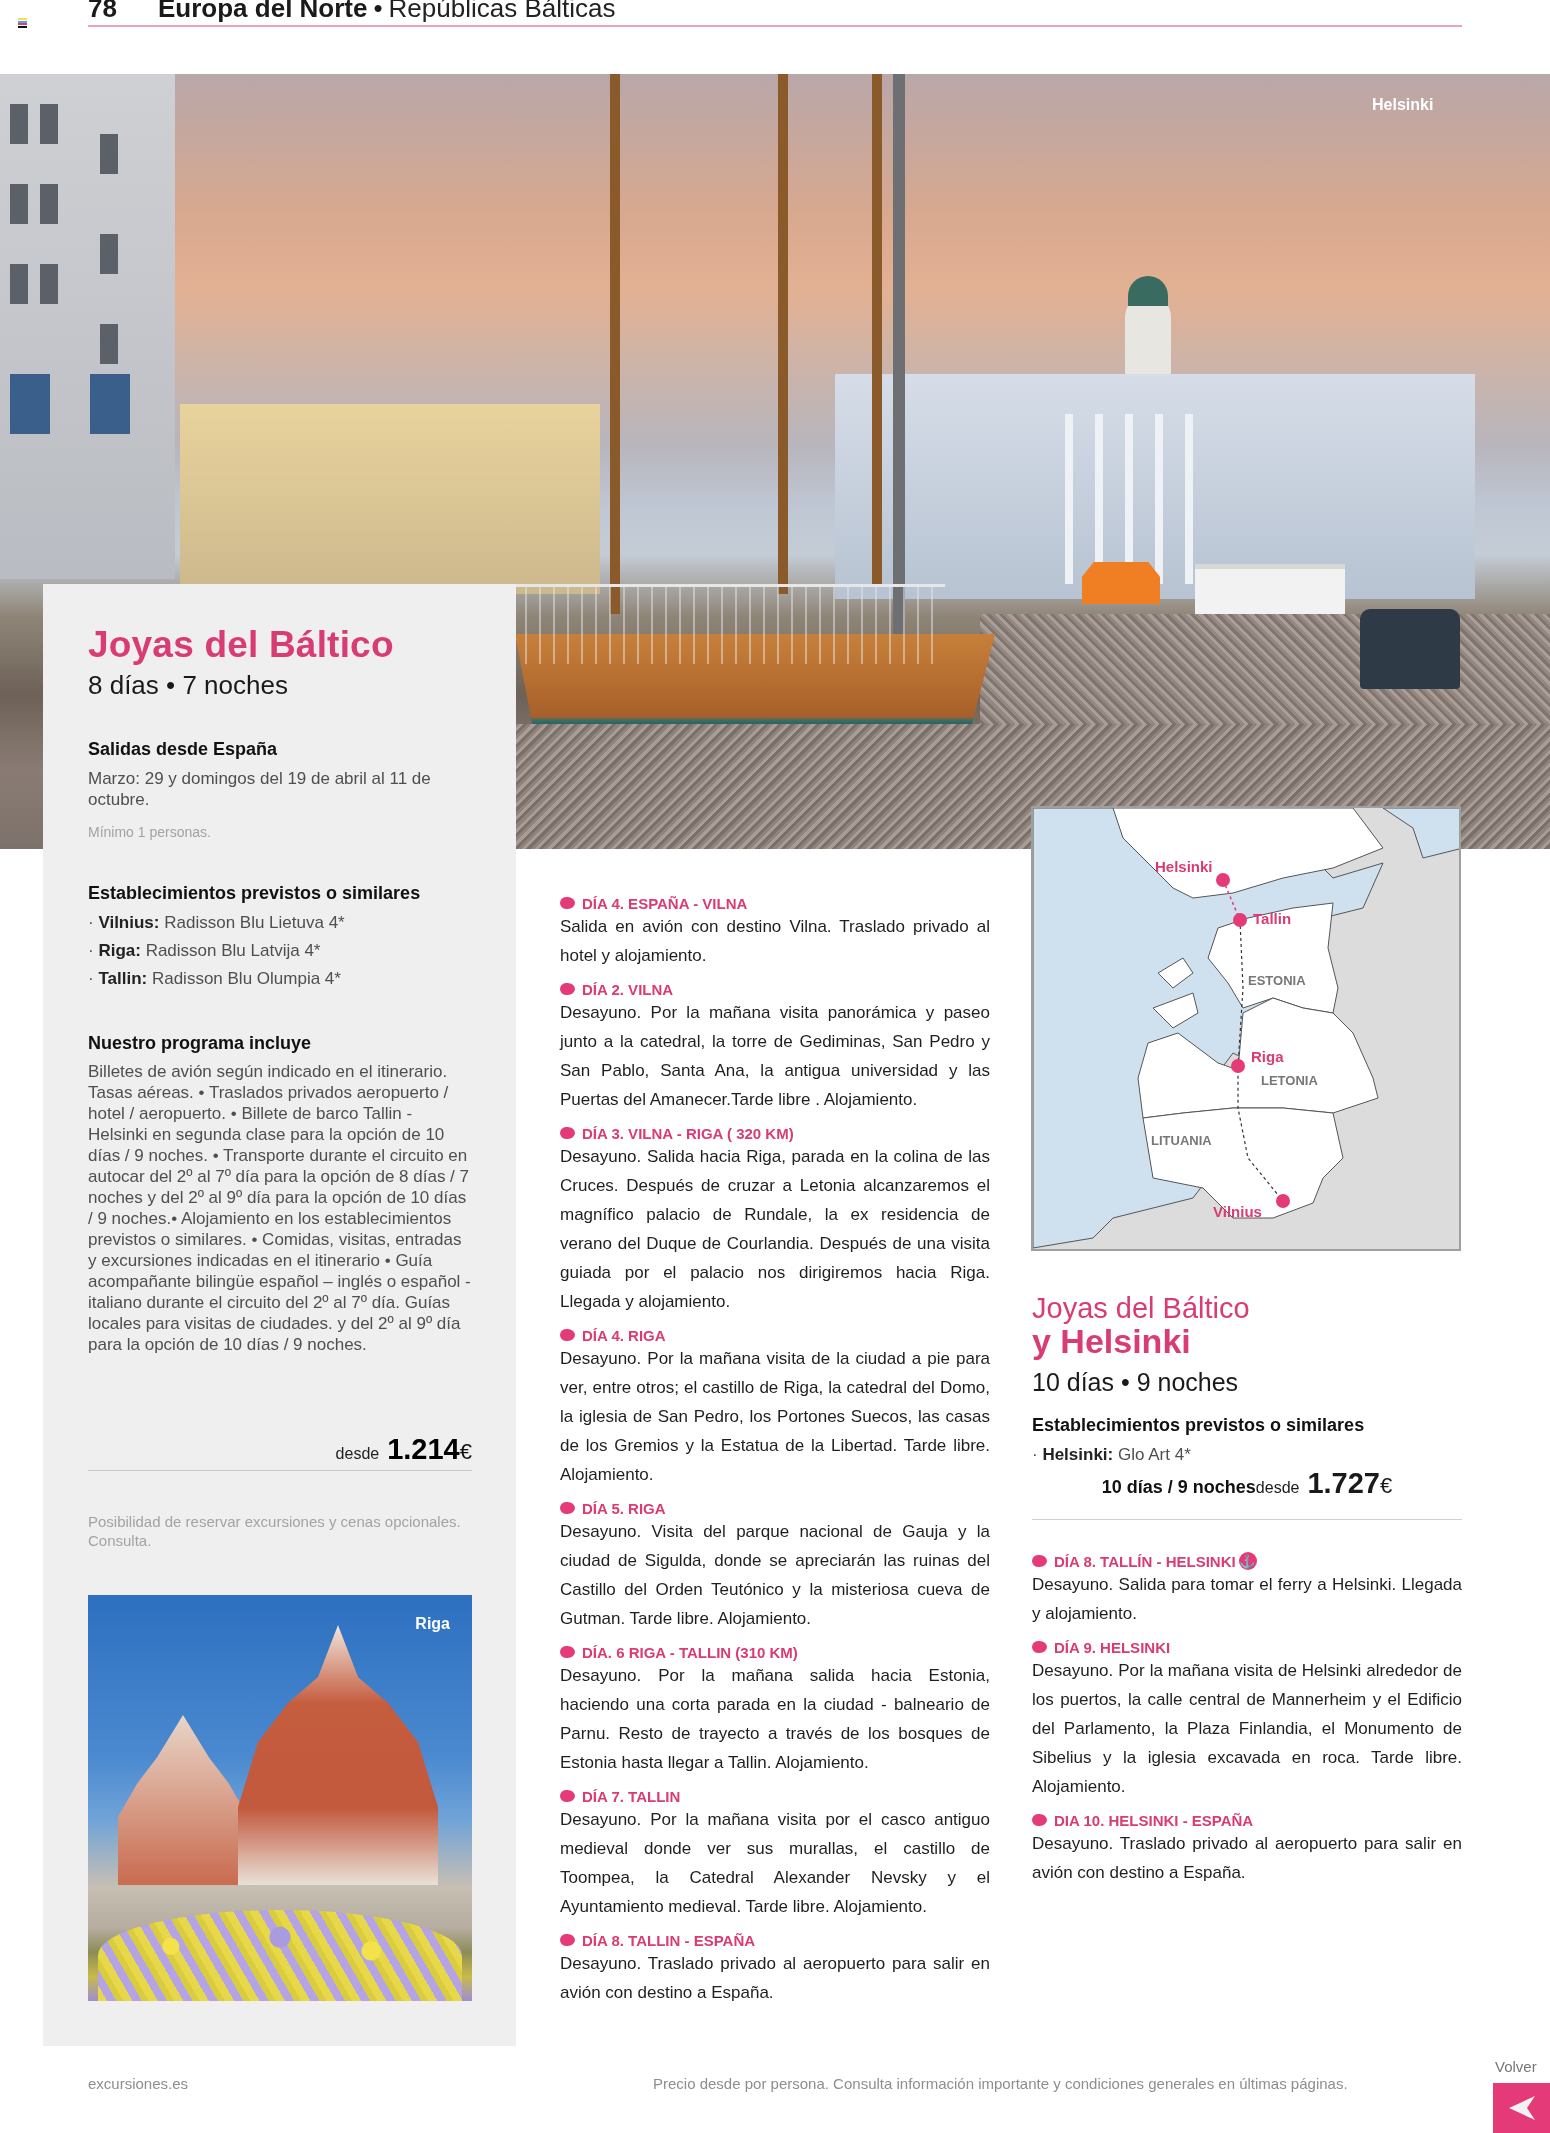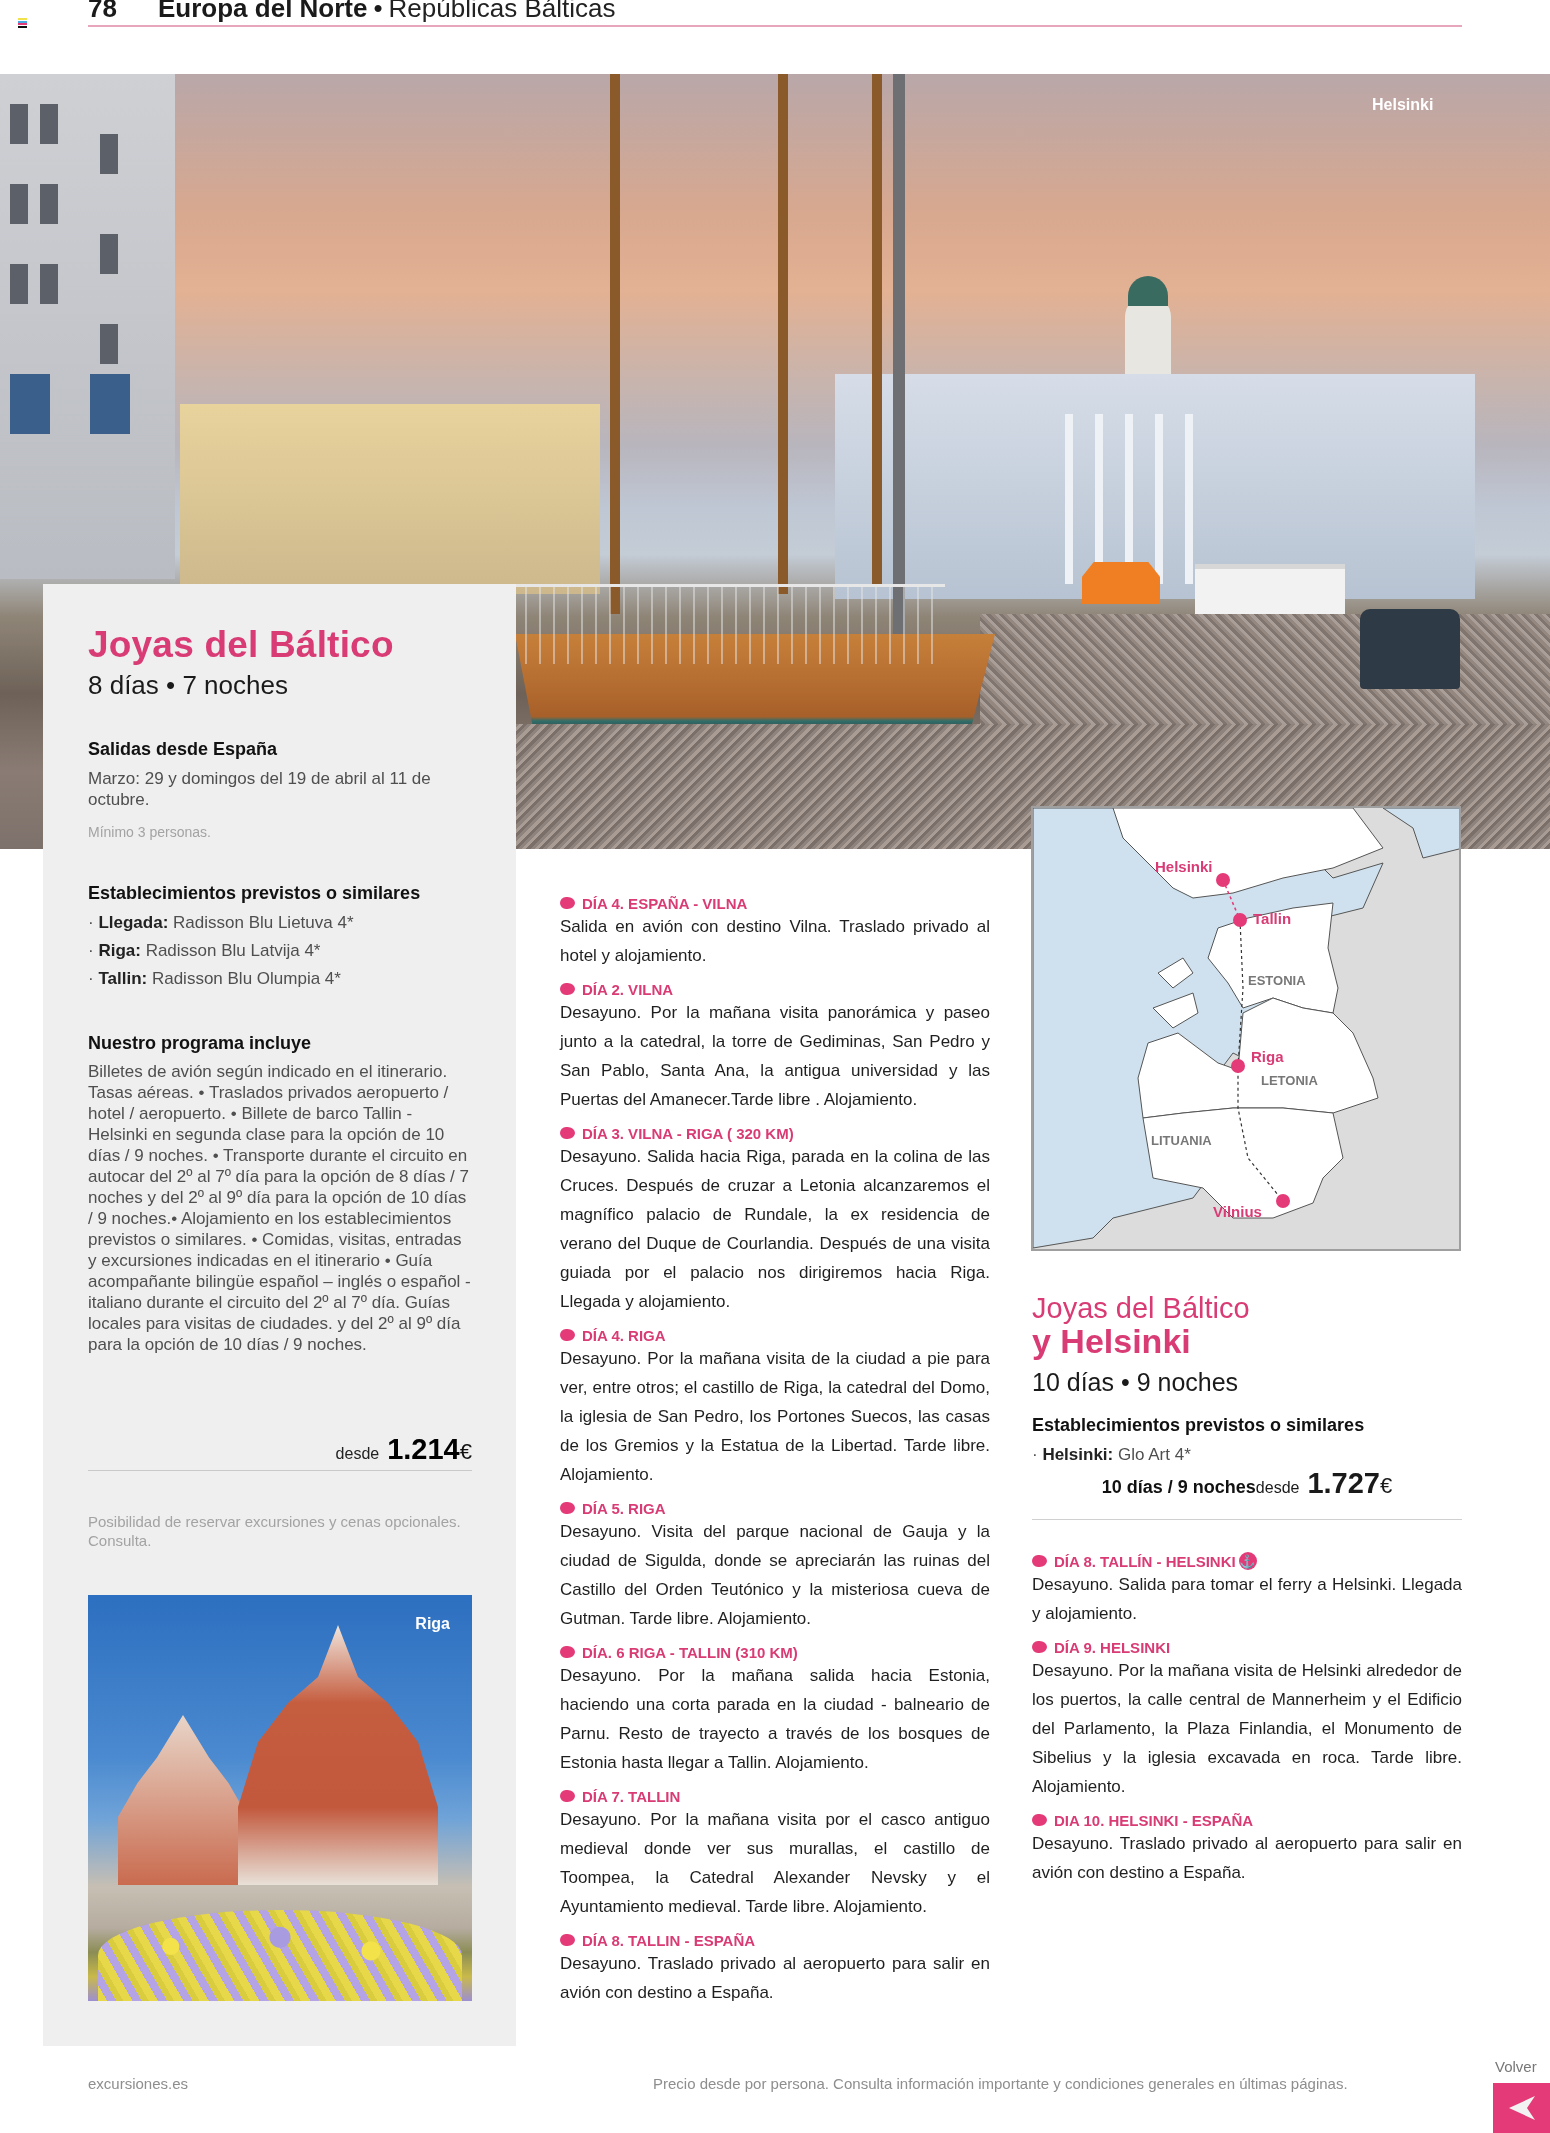--- a/index.html
+++ b/index.html
@@ -144,27 +144,27 @@
   <div class="inner" style="top:40px">
     <div class="title-pink">Joyas del Báltico</div>
   </div>
   <div class="inner" style="top:86px">
     <div class="duration">8 días • 7 noches</div>
   </div>
 
   <div class="inner" style="top:155px">
     <div class="sec-h">Salidas desde España</div>
     <div class="body-grey" style="margin-top:8px">Marzo: 29 y domingos del 19 de abril al 11 de octubre.</div>
-    <div class="hint" style="margin-top:14px">Mínimo 3 personas.</div>
+    <div class="hint" style="margin-top:14px">Mínimo 1 personas.</div>
   </div>
 
   <div class="inner" style="top:299px">
     <div class="sec-h">Establecimientos previstos o similares</div>
     <div style="margin-top:5px">
-      <div class="hotel-line">· <b>Llegada:</b> <span>Radisson Blu Lietuva 4*</span></div>
+      <div class="hotel-line">· <b>Vilnius:</b> <span>Radisson Blu Lietuva 4*</span></div>
       <div class="hotel-line">· <b>Riga:</b> <span>Radisson Blu Latvija 4*</span></div>
       <div class="hotel-line">· <b>Tallin:</b> <span>Radisson Blu Olumpia 4*</span></div>
     </div>
   </div>
 
   <div class="inner" style="top:449px">
     <div class="sec-h">Nuestro programa incluye</div>
     <div class="body-grey" style="margin-top:7px">Billetes de avión según indicado en el itinerario. Tasas aéreas. • Traslados privados aeropuerto / hotel / aeropuerto. • Billete de barco Tallin - Helsinki en segunda clase para la opción de 10 días / 9 noches. • Transporte durante el circuito en autocar del 2º al 7º día para la opción de 8 días / 7 noches y del 2º al 9º día para la opción de 10 días / 9 noches.• Alojamiento en los establecimientos previstos o similares. • Comidas, visitas, entradas y excursiones indicadas en el itinerario • Guía acompañante bilingüe español – inglés o español - italiano durante el circuito del 2º al 7º día. Guías locales para visitas de ciudades. y del 2º al 9º día para la opción de 10 días / 9 noches.</div>
   </div>
 

